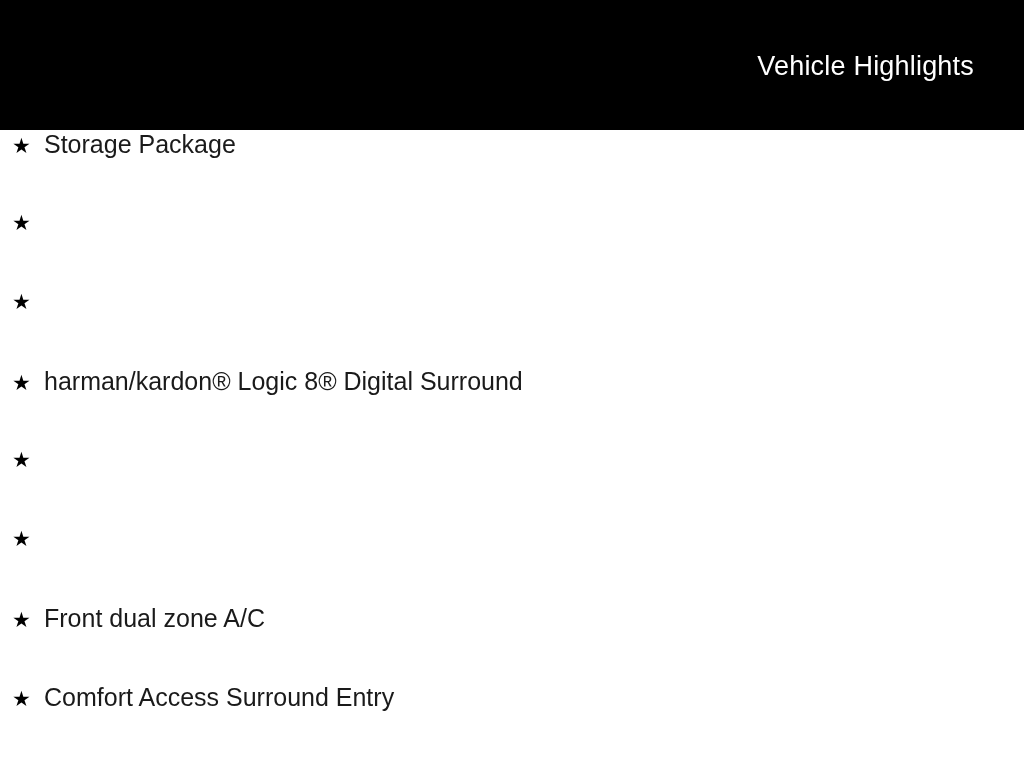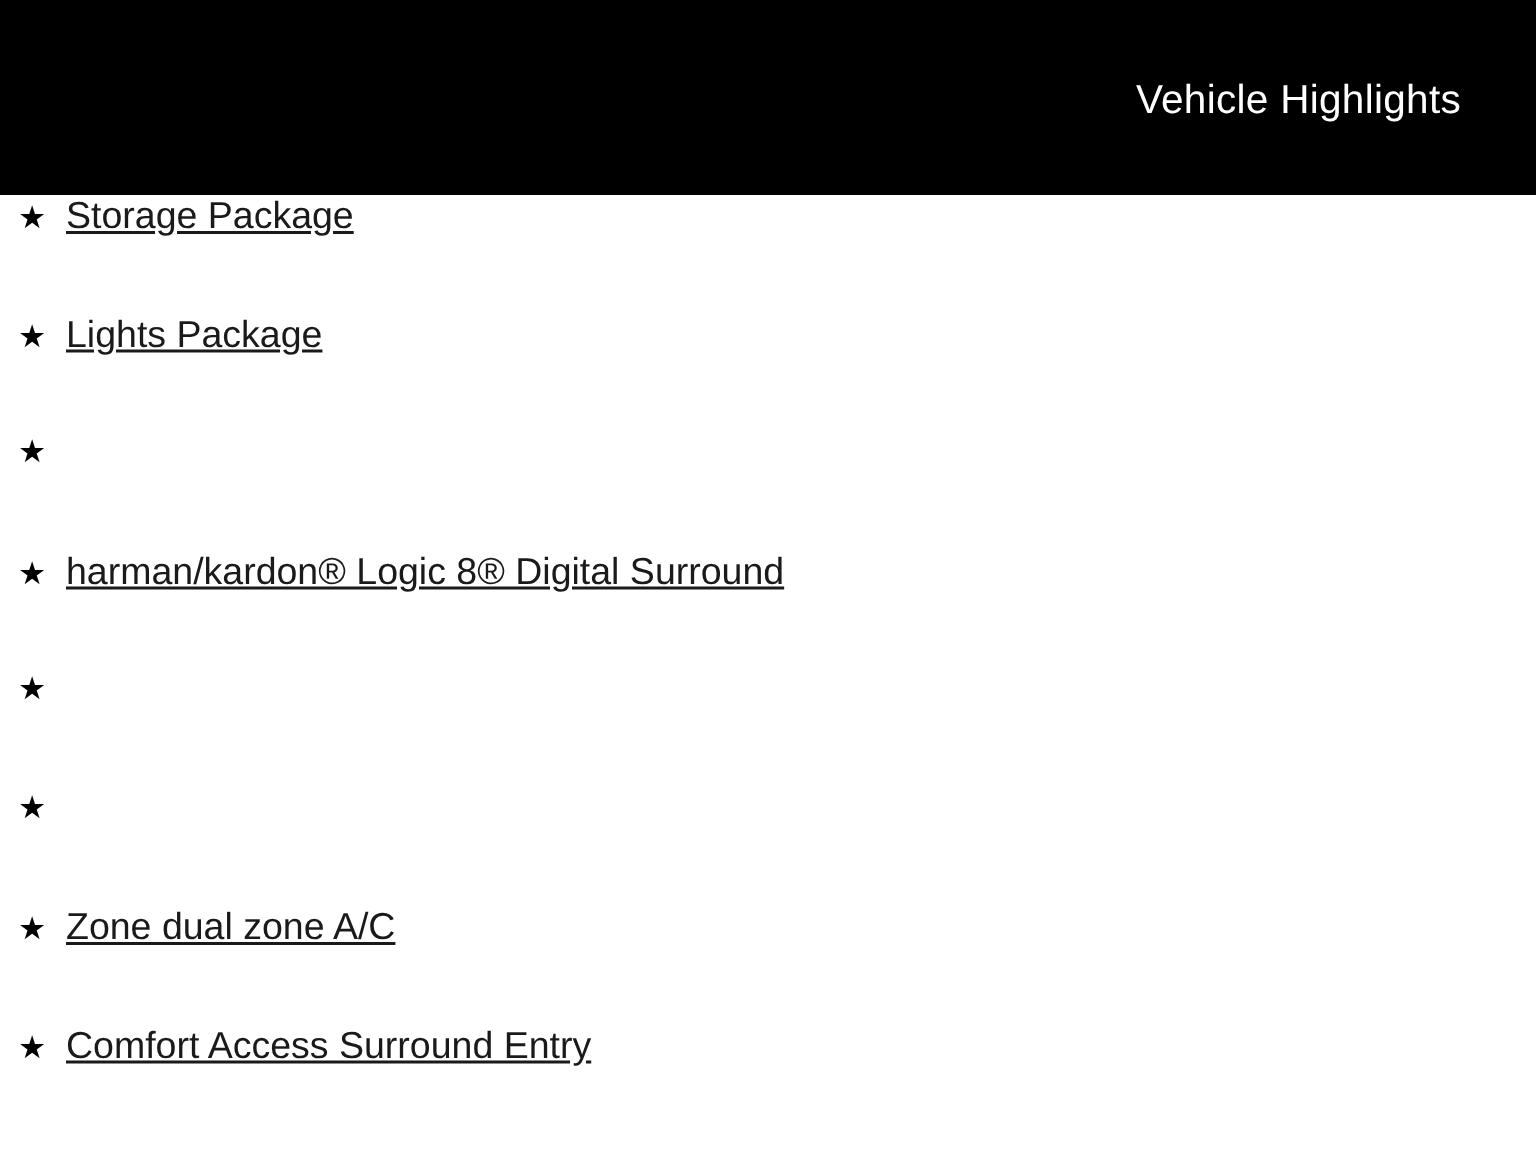--- a/index.html
+++ b/index.html
@@ -63,42 +63,40 @@
     font-size: 21px;
     line-height: 28px;
     text-align: left;
   }
   .highlight-label {
     color: #1a1a1a;
     font-size: 25px;
     line-height: 28px;
     font-weight: 400;
     white-space: nowrap;
-    text-decoration: underline;
   }
 </style>
 </head>
 <body>
 
 <div class="page">
 
   <div class="header-bar">
     <div class="header-title">Vehicle Highlights</div>
   </div>
 
   <ul class="highlights-list">
 
     <li class="highlight-item">
       <span class="bullet-star">★</span>
       <span class="highlight-label">Storage Package</span>
     </li>
 
     <li class="highlight-item">
       <span class="bullet-star">★</span>
-      <span class="highlight-label">Lights Package</span>
     </li>
 
     <li class="highlight-item">
       <span class="bullet-star">★</span>
     </li>
 
     <li class="highlight-item">
       <span class="bullet-star">★</span>
       <span class="highlight-label">harman/kardon® Logic 8® Digital Surround</span>
     </li>
@@ -106,21 +104,21 @@
     <li class="highlight-item">
       <span class="bullet-star">★</span>
     </li>
 
     <li class="highlight-item">
       <span class="bullet-star">★</span>
     </li>
 
     <li class="highlight-item">
       <span class="bullet-star">★</span>
-      <span class="highlight-label">Zone dual zone A/C</span>
+      <span class="highlight-label">Front dual zone A/C</span>
     </li>
 
     <li class="highlight-item">
       <span class="bullet-star">★</span>
       <span class="highlight-label">Comfort Access Surround Entry</span>
     </li>
 
   </ul>
 
 </div>

